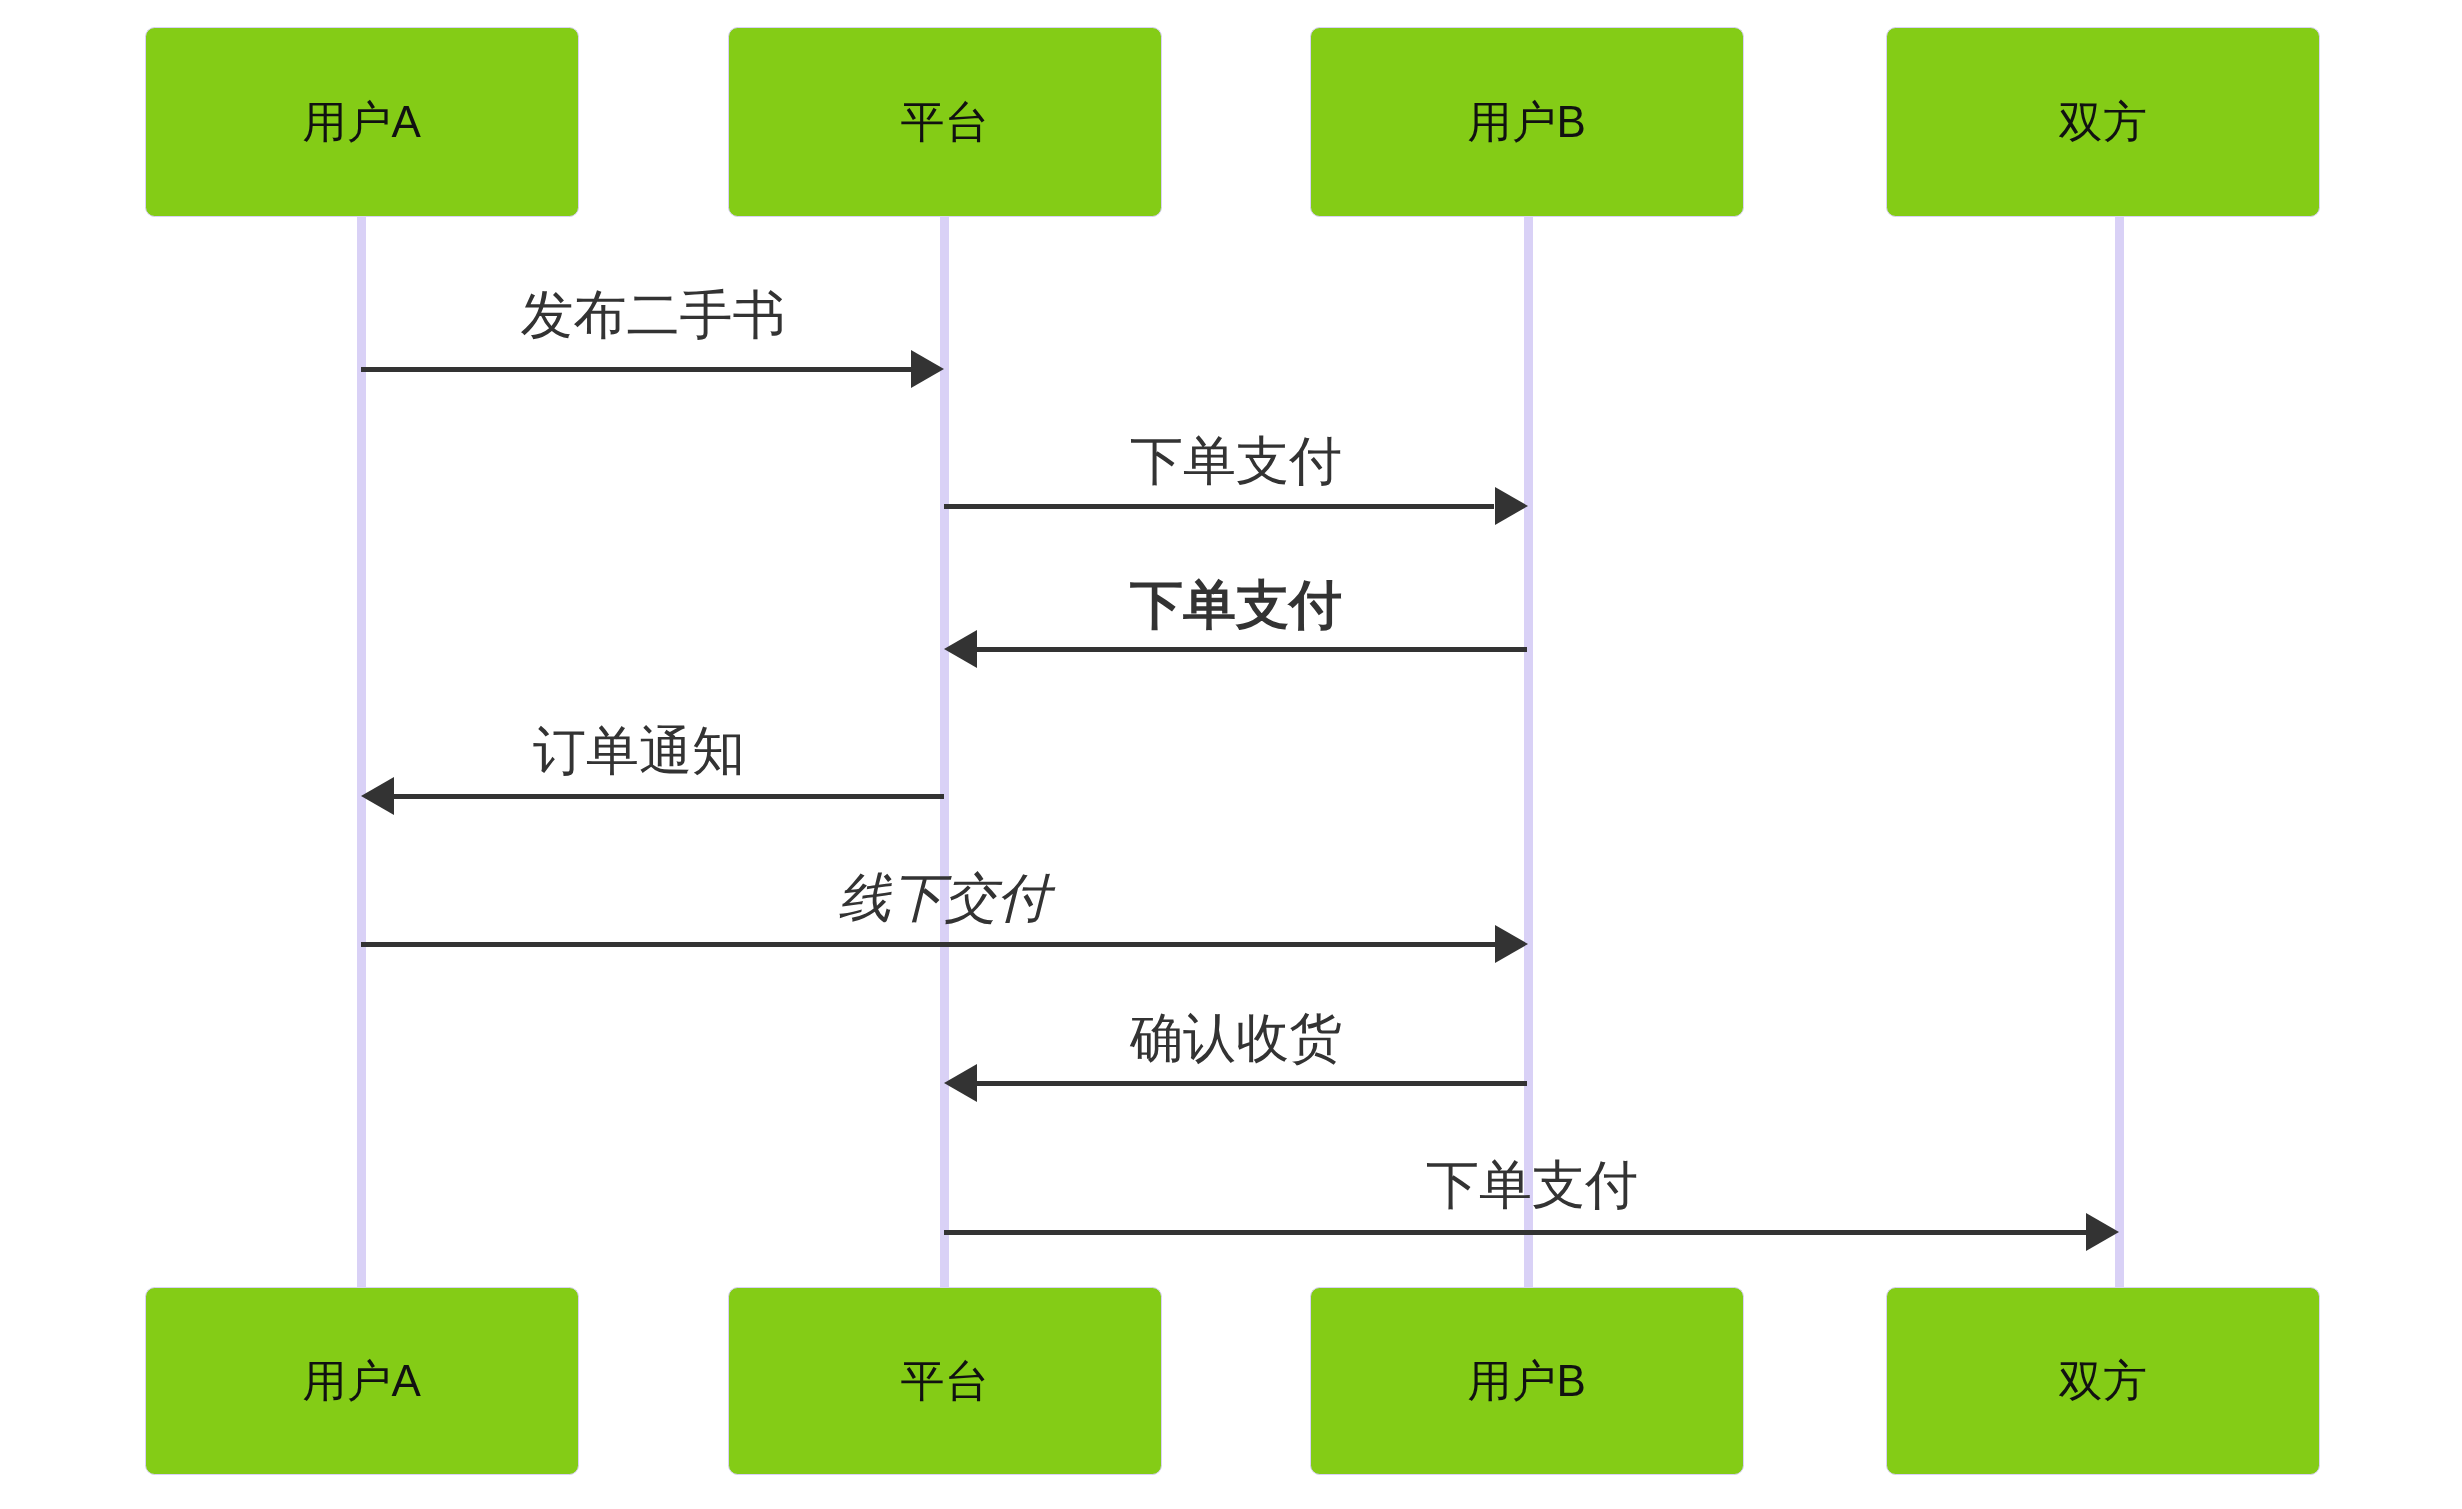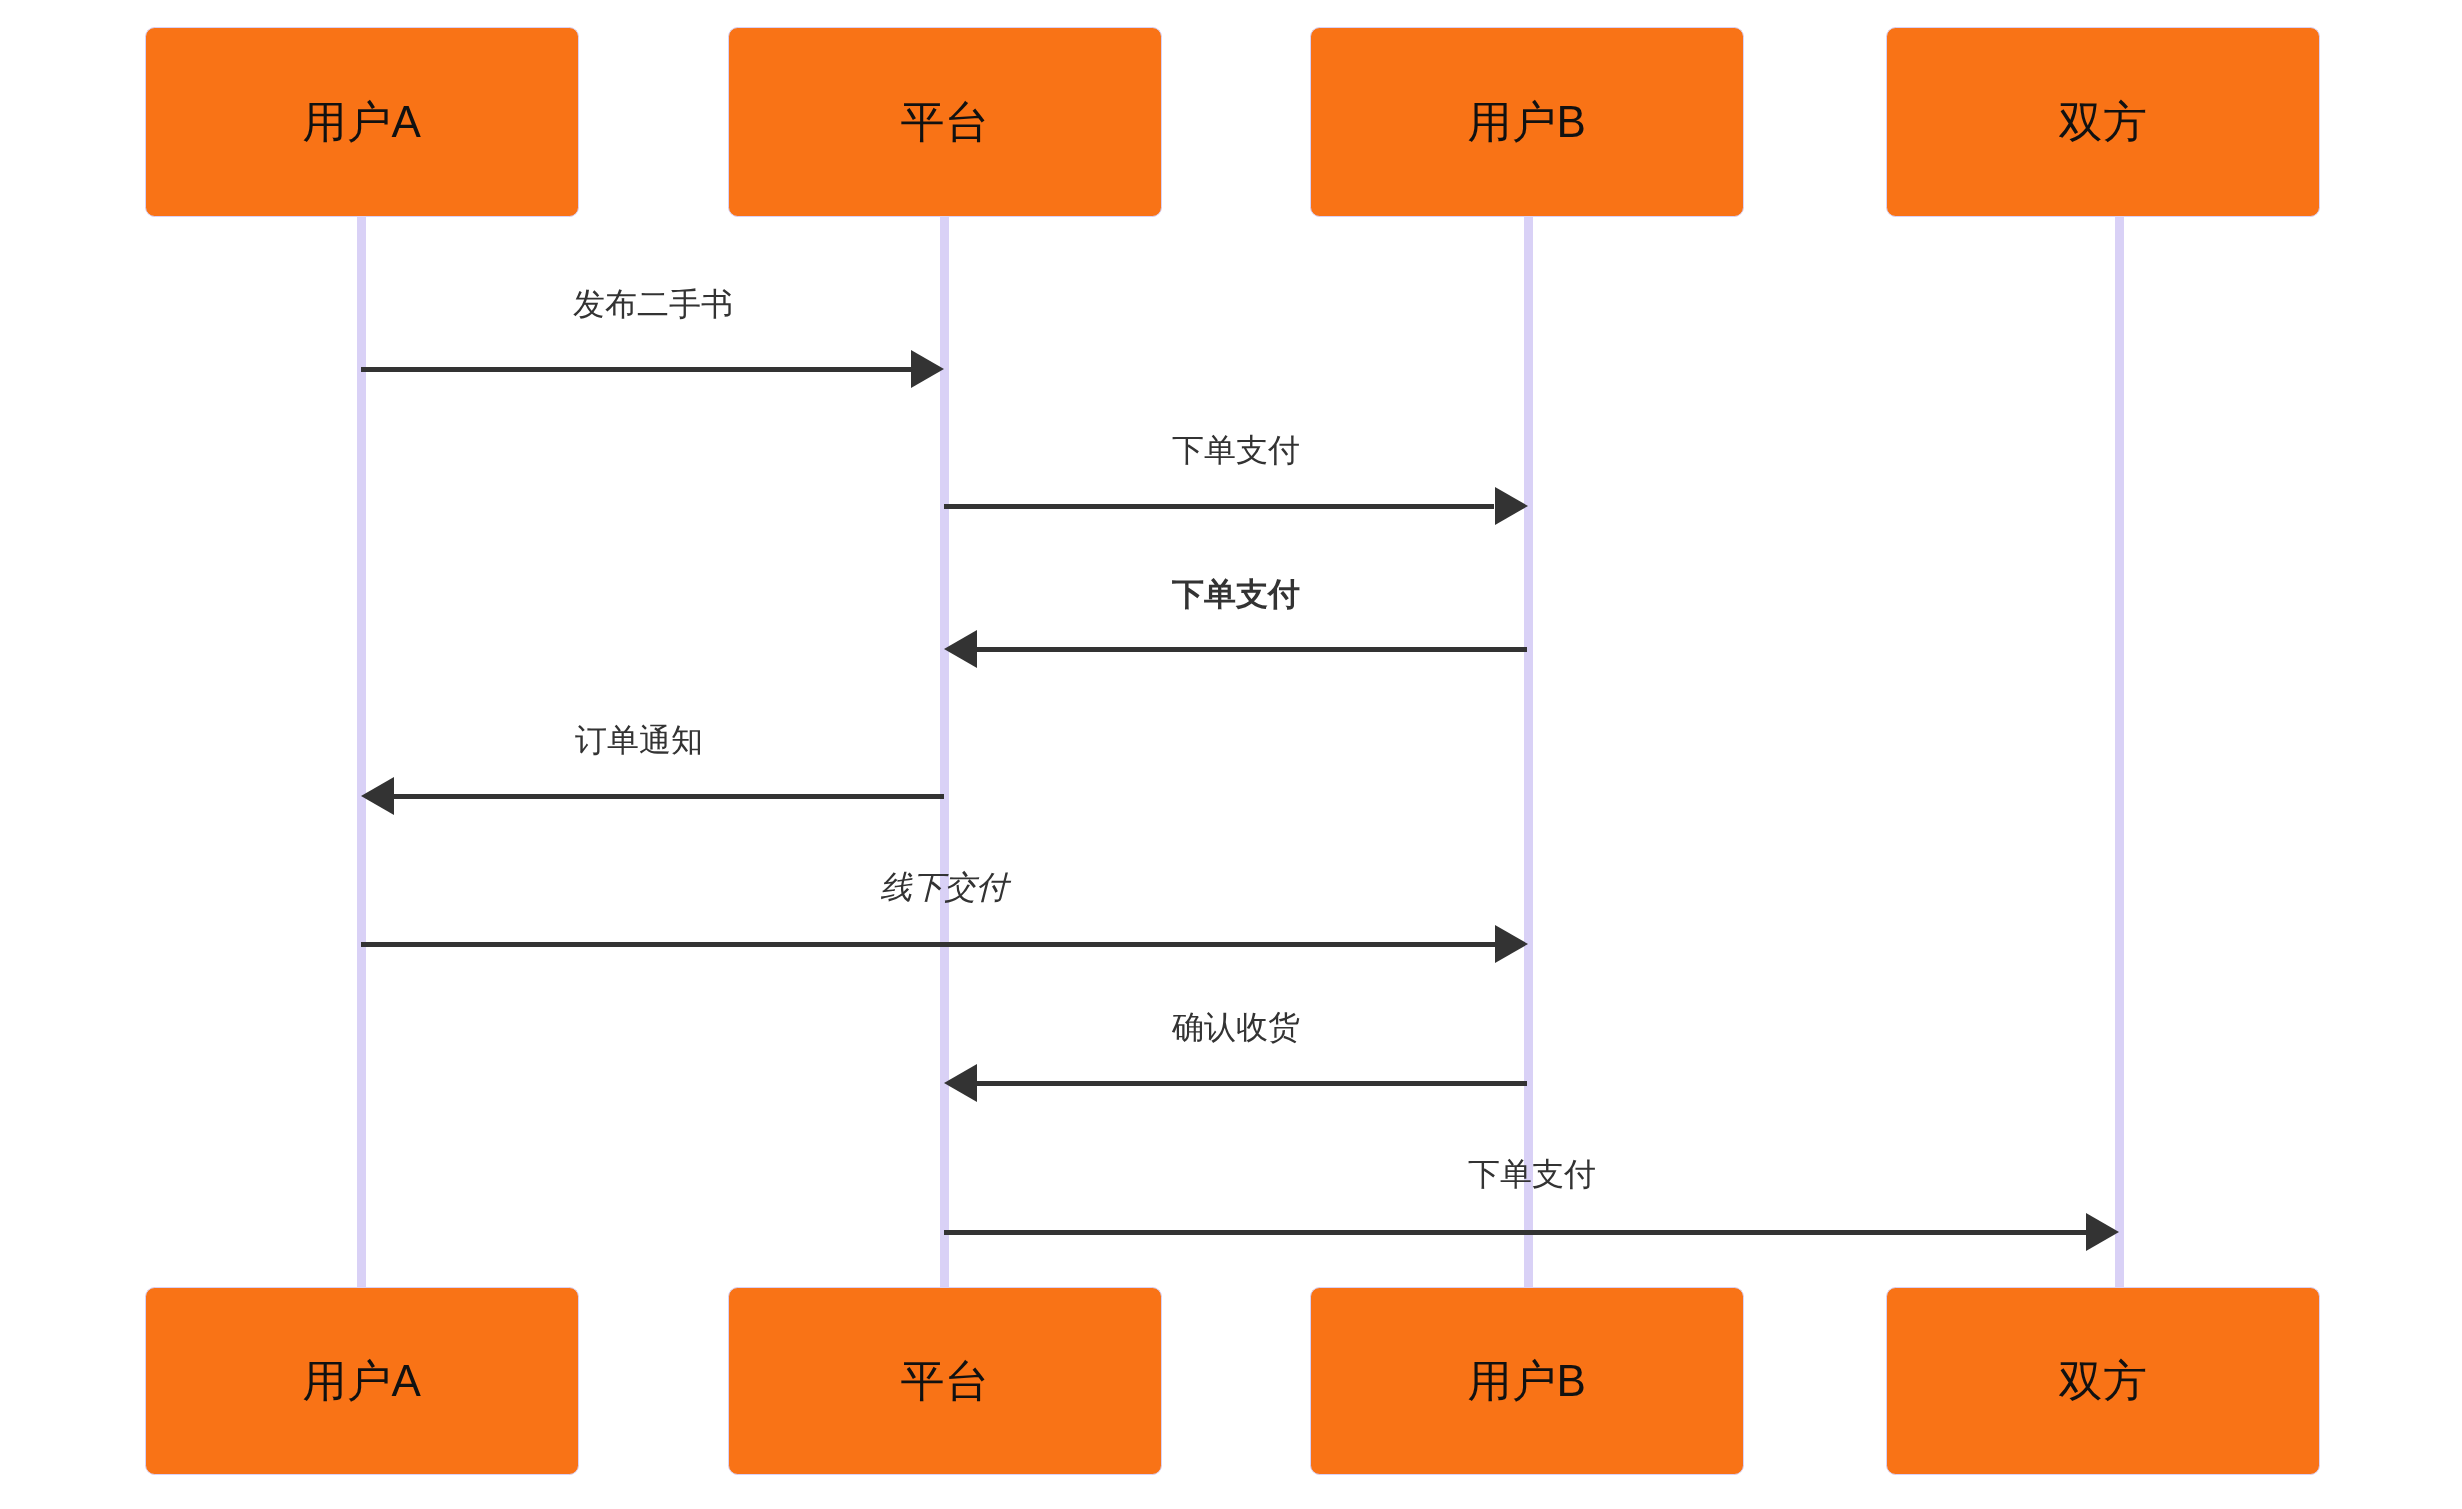--- a/index.html
+++ b/index.html
@@ -14,21 +14,21 @@
   #diagram-root {
     position: relative;
     width: 2462px;
     height: 1509px;
     background: #ffffff;
     overflow: hidden;
   }
   .participant-box {
     position: absolute;
     box-sizing: border-box;
-    background: #f97316;
+    background: #84cc16;
     border: 1.9px solid #d9d1f6;
     border-radius: 9.7px;
     display: flex;
     align-items: center;
     justify-content: center;
   }
   .participant-label {
     font-size: 44px;
     color: #111111;
     line-height: 1;
@@ -53,21 +53,21 @@
     border-bottom: 19.3px solid transparent;
   }
   .arrow-head.right {
     border-left: 33px solid #333333;
   }
   .arrow-head.left {
     border-right: 33px solid #333333;
   }
   .message-label {
     position: absolute;
-    font-size: 32px;
+    font-size: 53px;
     color: #333333;
     line-height: 1;
     white-space: nowrap;
     transform: translateX(-50%);
   }
 </style>
 </head>
 <body>
 
 <div id="diagram-root">

